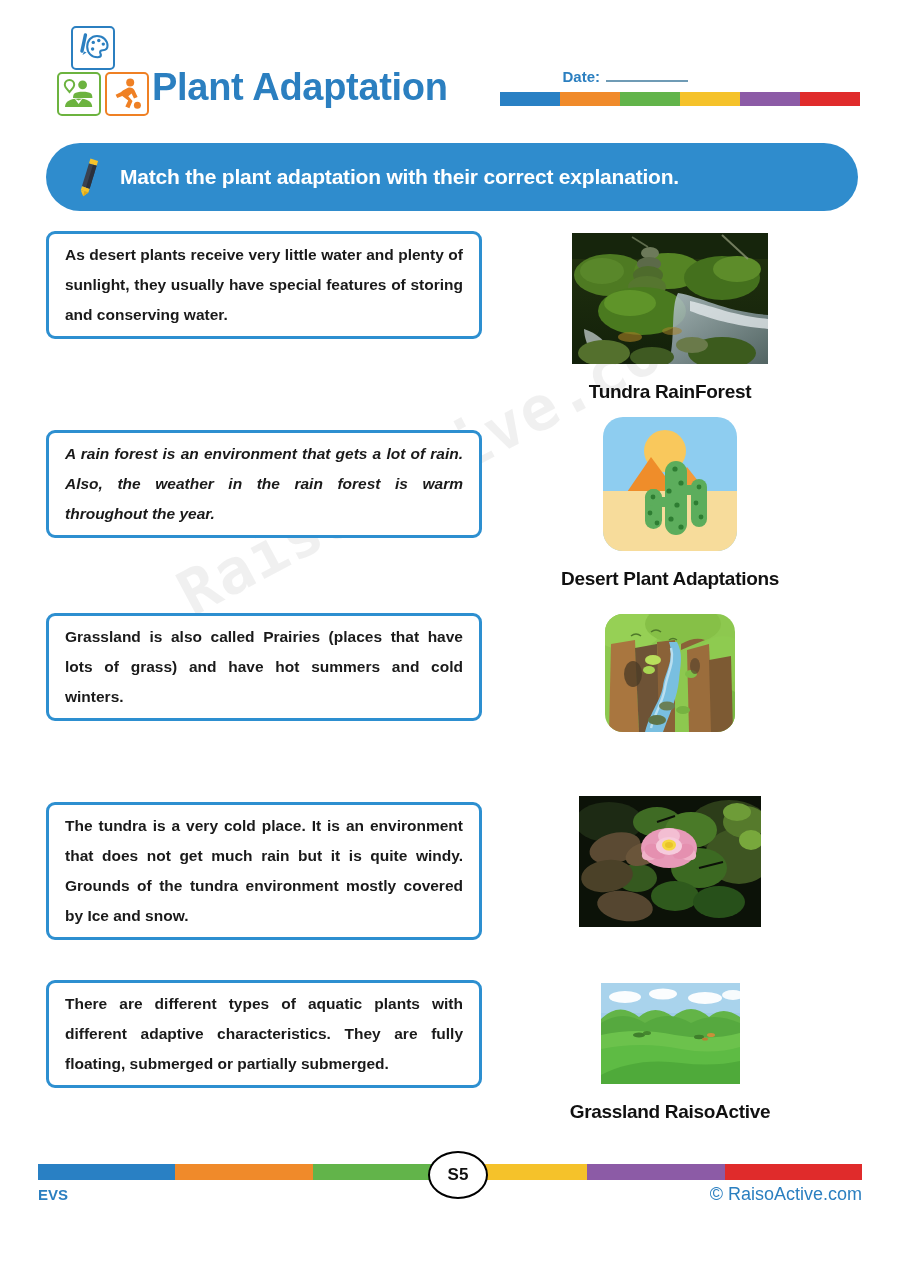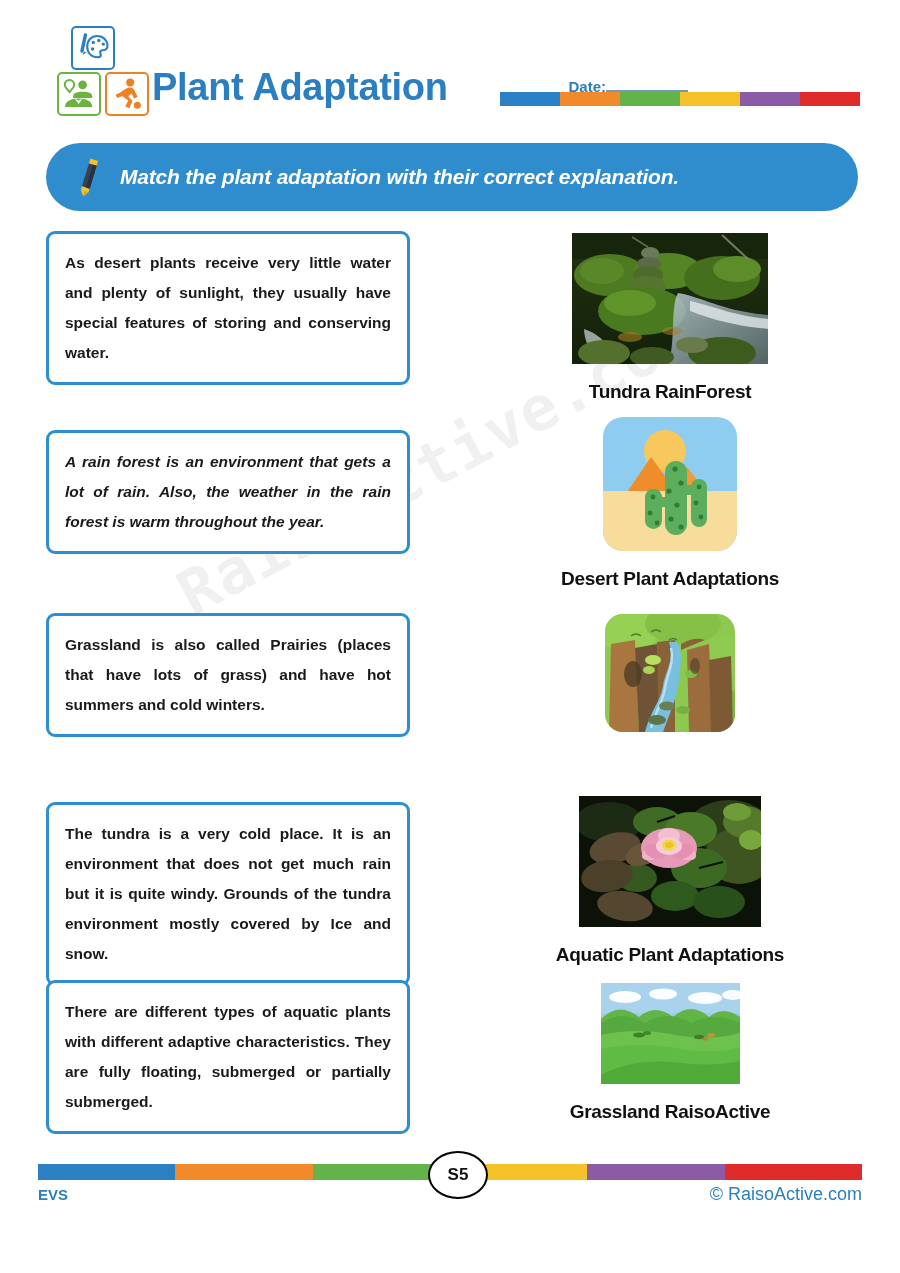--- a/index.html
+++ b/index.html
@@ -75,23 +75,24 @@
     left: 152px; top: 66px;
     font-size: 38px;
     font-weight: bold;
     color: #2b7fc0;
     letter-spacing: -0.3px;
     white-space: nowrap;
   }
 
   #date-wrap {
     position: absolute;
-    right: 40px; top: 78px;
+    right: 40px; top: 68px;
     display: flex;
     align-items: baseline;
+    gap: 6px;
     justify-content: center;
   }
   #date-label {
     font-size: 15px;
     font-weight: bold;
     color: #2b7fc0;
   }
   #date-line {
     width: 82px;
     height: 0;
@@ -133,40 +134,39 @@
     margin-left: 26px;
     width: 34px; height: 44px;
     flex: none;
   }
   #instruction-text {
     margin-left: 14px;
     color: #ffffff;
     font-size: 21px;
     font-weight: bold;
     letter-spacing: -0.2px;
-    font-style: italic;
   }
 
   
   #body-area {
     position: absolute;
     left: 0; top: 225px;
     width: 900px;
     z-index: 2;
   }
 
   .stmt-box {
     position: absolute;
     left: 46px;
-    width: 364px;
+    width: 436px;
     box-sizing: border-box;
     border: 3px solid #2d8fd0;
     border-radius: 9px;
     background: #ffffff;
-    padding: 14px 16px;
+    padding: 6px 16px;
     font-size: 15.5px;
     font-weight: bold;
     line-height: 30px;
     color: #1a1a1a;
     text-align: justify;
     text-justify: inter-word;
   }
 
   .pic-item {
     position: absolute;
@@ -477,21 +477,20 @@
           <ellipse cx="12" cy="8" rx="11" ry="7" fill="#e590b0" transform="rotate(-20)"></ellipse>
           <ellipse cx="0" cy="-2" rx="13" ry="9" fill="#f6cbdc"></ellipse>
           <ellipse cx="0" cy="-3" rx="7" ry="5.5" fill="#f5d83f"></ellipse>
           <ellipse cx="0" cy="-3" rx="4" ry="3" fill="#e8c32a"></ellipse>
         </g>
 
         <ellipse cx="172" cy="44" rx="12" ry="10" fill="#78a83c"></ellipse>
         <ellipse cx="158" cy="16" rx="14" ry="9" fill="#6e9c38"></ellipse>
       </svg>
     </span>
-    <div class="pic-caption">Aquatic Plant Adaptations</div>
   </div>
 
   <div class="pic-item" style="top:758px;">
     <span class="pic-frame">
       <svg width="139" height="101" viewBox="0 0 139 101">
         <rect width="139" height="101" fill="#9fcce8"></rect>
 
         <rect width="139" height="30" fill="#a9d3ec"></rect>
         <ellipse cx="24" cy="14" rx="16" ry="6" fill="#ffffff" opacity="0.95"></ellipse>
         <ellipse cx="62" cy="11" rx="14" ry="5.5" fill="#ffffff" opacity="0.95"></ellipse>

